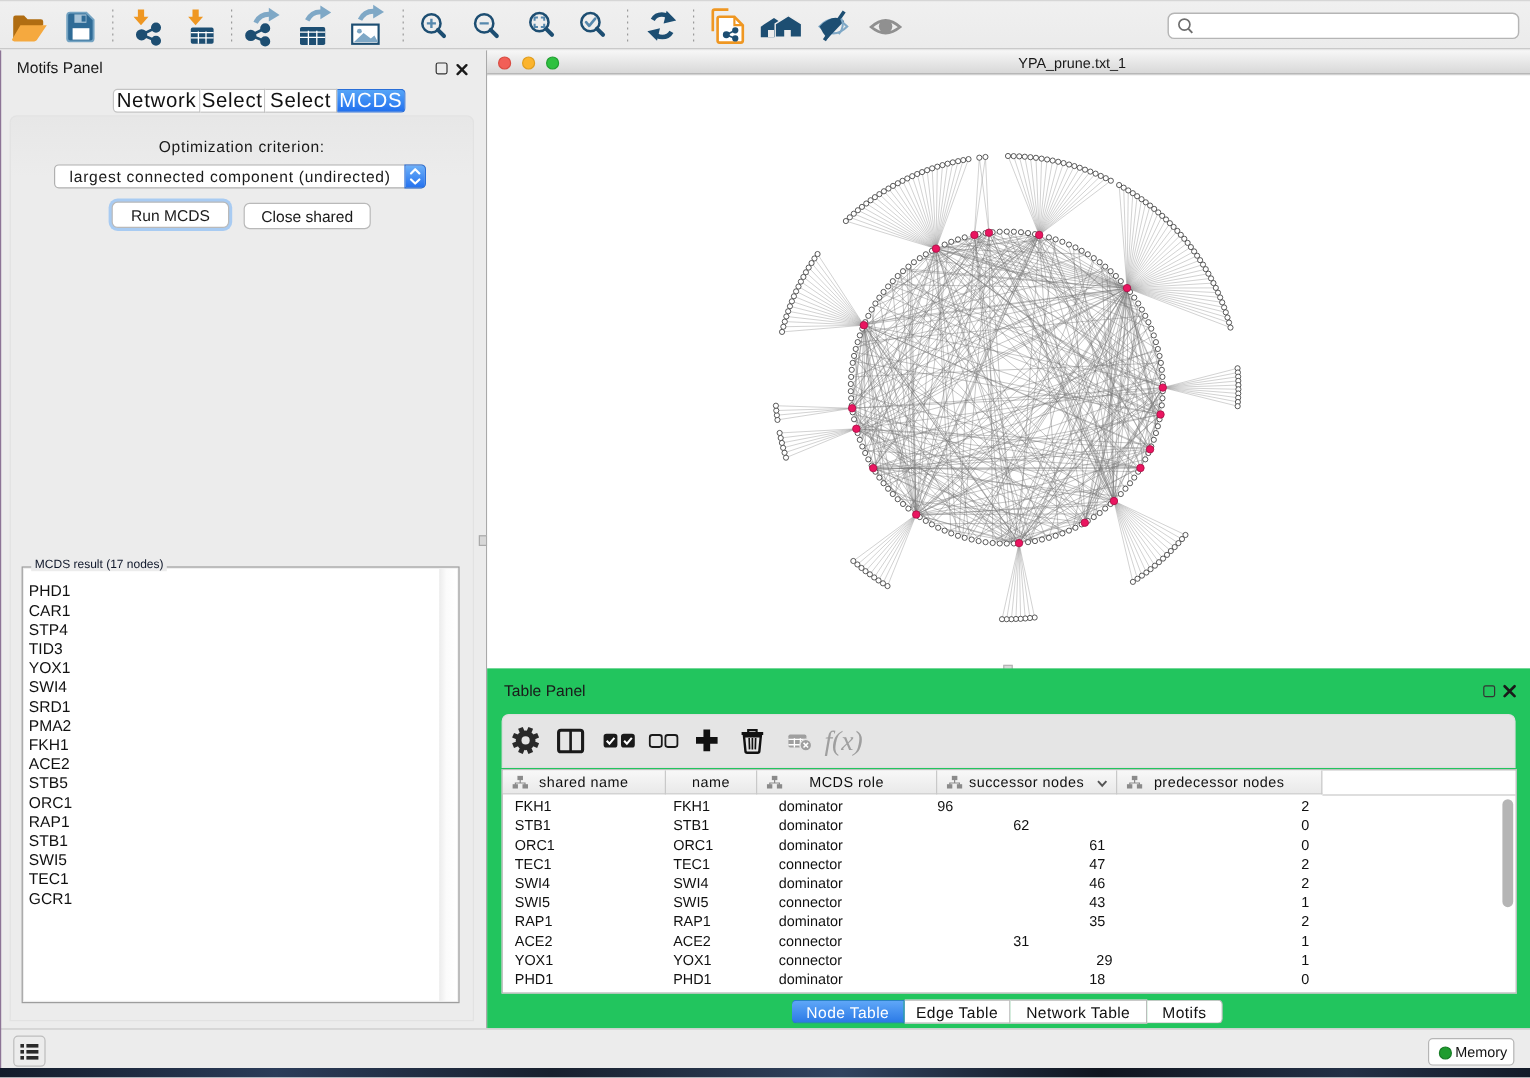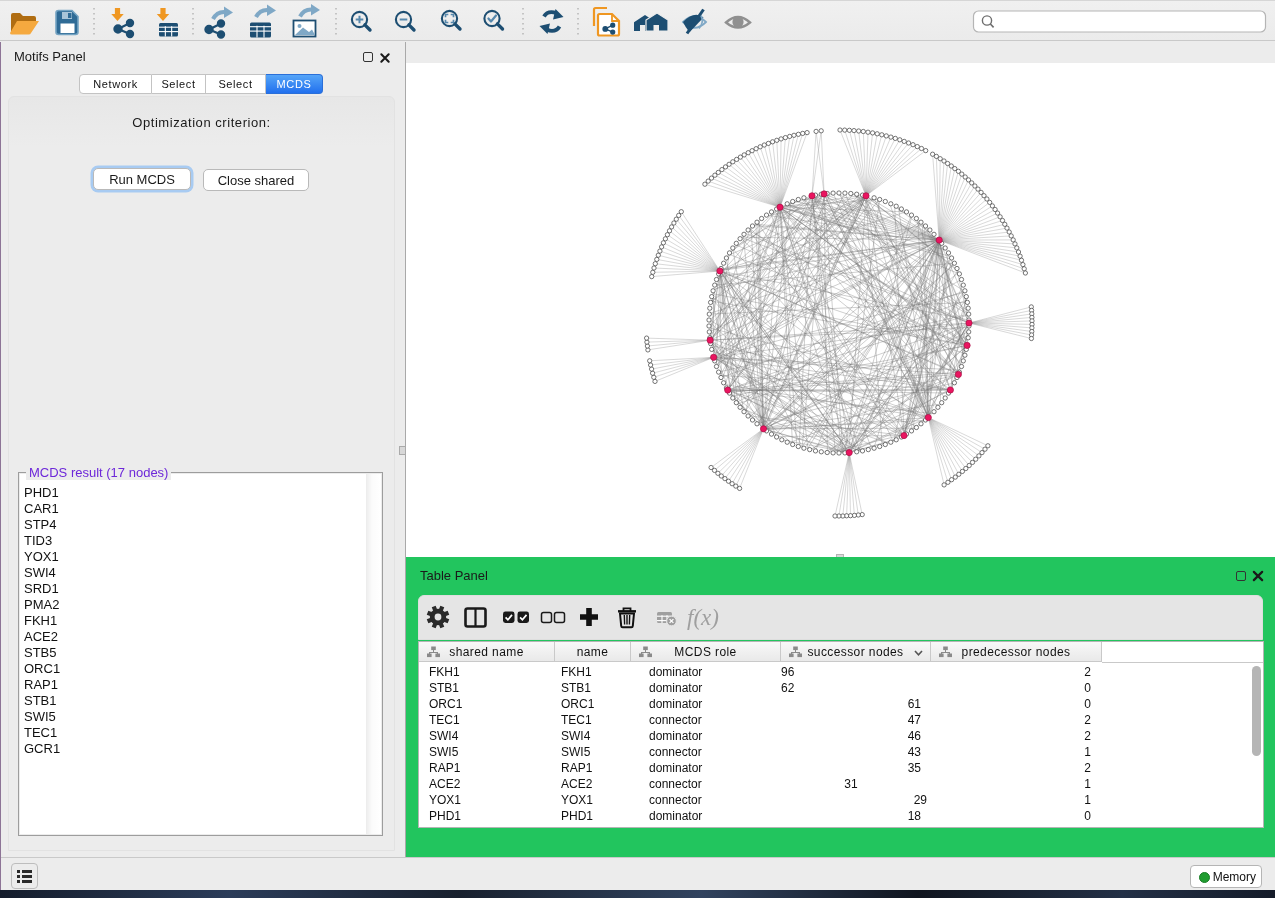--- a/index.html
+++ b/index.html
@@ -5,40 +5,40 @@
  font-family:"Liberation Sans",sans-serif;-webkit-font-smoothing:antialiased}
 .abs{position:absolute}
 #page{position:relative;width:1275px;height:898px}
 
 #toolbar{position:absolute;left:0;top:0;width:1275px;height:41px;
  background:linear-gradient(#f0f0f0,#ebebeb);border-bottom:1px solid #c9c9c9;border-top:1px solid #d6d6d6}
 
 #cp{position:absolute;left:0;top:42px;width:405px;height:815px;background:#ececec}
 #cp-title{position:absolute;left:14px;top:7px;font-size:13px;color:#1a1a1a}
 .winbtn{position:absolute;top:10px;width:10px;height:10px;border:1.5px solid #333;border-radius:2px}
-#cp-tabs{position:absolute;left:79px;top:32px;height:36px;display:flex;
- font-size:11px;letter-spacing:0.6px;color:#111}
+#cp-tabs{position:absolute;left:94px;top:32px;height:36px;display:flex;
+ font-size:17px;letter-spacing:0.6px;color:#111}
 .tab{background:#fff;border:1px solid #c3c3c3;border-left:none;display:flex;align-items:center;justify-content:center;height:20px}
 .tab.first{border-left:1px solid #c3c3c3;border-radius:4px 0 0 4px}
 .tab.sel{background:linear-gradient(#55a5f8,#2170ee);color:#fff;border-color:#2a6fd8;border-radius:0 4px 4px 0}
 #cp-body{position:absolute;left:8px;top:54px;width:387px;height:755px;
  background:linear-gradient(#e7e7e7,#ececec 50px);border:1px solid #e2e2e2;border-radius:6px 6px 0 0}
 #opt-label{position:absolute;left:8px;top:73px;width:387px;text-align:center;font-size:13px;letter-spacing:0.55px;color:#1a1a1a}
 #dd{position:absolute;left:45px;top:95px;width:310px;height:20px;background:#fff;border:1px solid #b0b0b0;border-radius:4px}
 #dd-text{position:absolute;left:12px;top:2px;font-size:13px;letter-spacing:0.6px;color:#1a1a1a}
 #dd-cap{position:absolute;right:-1px;top:-1px;width:18px;height:20px;border-radius:0 4px 4px 0;
  background:linear-gradient(#6cb0f9,#2673ef);border:1px solid #2a6fd8}
 .btn{position:absolute;height:22px;background:#fff;border:1px solid #b9b9b9;border-radius:5px;
  font-size:13px;color:#1a1a1a;display:flex;align-items:center;justify-content:center}
 #btn-run{left:93px;top:126px;width:98px;box-shadow:0 0 0 2.5px #a8cbf2}
 #btn-close{left:203px;top:127px;width:106px}
 #fieldset{position:absolute;left:18px;top:430px;width:365px;height:364px;border:1px solid #9d9d9d}
 #fs-white{position:absolute;left:1px;top:1px;width:361px;height:360px;background:#fff}
 #fs-scroll{position:absolute;right:1px;top:1px;width:15px;height:360px;background:linear-gradient(90deg,#ececec,#fbfbfb 40%,#fff)}
-#fs-legend{position:absolute;left:7px;top:-8px;background:#ececec;padding:0 3px;font-size:13px;color:#6d28d9}
+#fs-legend{position:absolute;left:7px;top:-8px;background:#ececec;padding:0 3px;font-size:10px;color:#0f172a}
 #fs-list{position:absolute;left:5px;top:12px;font-size:13px;color:#111;line-height:16px}
 
 #vsplit{position:absolute;left:405px;top:42px;width:1px;height:815px;background:#a9a9a9}
 #net{position:absolute;left:406px;top:42px;width:869px;height:515px}
 #net-title{position:absolute;left:0;top:0;width:869px;height:20px;
  background:linear-gradient(#f7f7f7,#d8d8d8);border-bottom:1px solid #ababab;
  font-size:12px;color:#1a1a1a}
 #net-title span{position:absolute;top:4px;width:160px;text-align:center;left:407.5px}
 .light{position:absolute;top:5px;width:11px;height:11px;border-radius:50%}
 #net-white{position:absolute;left:0;top:21px;width:869px;height:494px;background:#fff}
@@ -164,32 +164,45 @@
         <path d="M2.5 2.5 L10.5 10.5 M10.5 2.5 L2.5 10.5" stroke="#1a1a1a" stroke-width="2.2" stroke-linecap="round"></path>
       </svg>
     <div id="cp-tabs">
       <div class="tab first" style="width:73px">Network</div>
         <div class="tab" style="width:54px">Select</div>
         <div class="tab" style="width:60px">Select</div>
         <div class="tab sel" style="width:57px">MCDS</div>
     </div>
     <div id="cp-body"></div>
     <div id="opt-label">Optimization criterion:</div>
+    <div id="dd">
+        <span id="dd-text">largest connected component (undirected)</span>
+      <div id="dd-cap"><svg width="16" height="18" viewBox="0 0 16 18">
+            <path d="M4.5 6.5 L8 3 L11.5 6.5" fill="none" stroke="#fff" stroke-width="1.8" stroke-linecap="round" stroke-linejoin="round"></path>
+            <path d="M4.5 11.5 L8 15 L11.5 11.5" fill="none" stroke="#fff" stroke-width="1.8" stroke-linecap="round" stroke-linejoin="round"></path>
+          </svg></div>
+    </div>
     <div class="btn" id="btn-run">Run MCDS</div>
     <div class="btn" id="btn-close">Close shared</div>
     <div id="fieldset">
       <div id="fs-white"></div>
       <div id="fs-scroll"></div>
       <div id="fs-legend">MCDS result (17 nodes)</div>
       <div id="fs-list">PHD1<br>CAR1<br>STP4<br>TID3<br>YOX1<br>SWI4<br>SRD1<br>PMA2<br>FKH1<br>ACE2<br>STB5<br>ORC1<br>RAP1<br>STB1<br>SWI5<br>TEC1<br>GCR1</div>
     </div>
   </div>
   <div id="vsplit"></div>
   <div class="abs" style="left:399px;top:446px;width:7px;height:9px;background:#d8d8d8;border:1px solid #aaa"></div>
   <div id="net">
+    <div id="net-title">
+      <div class="light" style="left:8.5px;background:#f25f57;border:1px solid #d94c42"></div>
+      <div class="light" style="left:28.5px;background:#fbb42d;border:1px solid #e09e1e"></div>
+      <div class="light" style="left:48.5px;background:#2fc140;border:1px solid #22a032"></div>
+      <span>YPA_prune.txt_1</span>
+    </div>
     <div id="net-white">
         <svg width="869" height="494" viewBox="406 63 869 494" style="position:absolute;left:0;top:0">
           <g stroke="#9a9a9a" stroke-width="0.5" stroke-opacity="0.75">
 <line x1="719.9" y1="271" x2="651.7" y2="276.6"></line>
 <line x1="719.9" y1="271" x2="652.8" y2="272.3"></line>
 <line x1="719.9" y1="271" x2="654" y2="268"></line>
 <line x1="719.9" y1="271" x2="655.3" y2="263.7"></line>
 <line x1="719.9" y1="271" x2="656.8" y2="259.4"></line>
 <line x1="719.9" y1="271" x2="658.3" y2="255.2"></line>
 <line x1="719.9" y1="271" x2="659.9" y2="251.1"></line>
@@ -1075,21 +1088,21 @@
         <div class="abs" style="left:683px;top:20px;width:161px;height:1px;background:#c9c9c9"></div>
       <div class="rows">
           <div class="cell" style="left:10px;top:0px">FKH1</div>
           <div class="cell" style="left:142px;top:0px">FKH1</div>
           <div class="cell" style="left:230px;top:0px">dominator</div>
           <div class="cell" style="left:362px;top:0px;width:140px;text-align:left">96</div>
           <div class="cell" style="left:532px;top:0px;width:140px;text-align:right">2</div>
           <div class="cell" style="left:10px;top:16px">STB1</div>
           <div class="cell" style="left:142px;top:16px">STB1</div>
           <div class="cell" style="left:230px;top:16px">dominator</div>
-          <div class="cell" style="left:362px;top:16px;width:140px;text-align:left">62</div>
+          <div class="cell" style="left:362px;top:16px;width:140px;text-align:center">62</div>
           <div class="cell" style="left:532px;top:16px;width:140px;text-align:right">0</div>
           <div class="cell" style="left:10px;top:32px">ORC1</div>
           <div class="cell" style="left:142px;top:32px">ORC1</div>
           <div class="cell" style="left:230px;top:32px">dominator</div>
           <div class="cell" style="left:362px;top:32px;width:140px;text-align:right">61</div>
           <div class="cell" style="left:532px;top:32px;width:140px;text-align:right">0</div>
           <div class="cell" style="left:10px;top:48px">TEC1</div>
           <div class="cell" style="left:142px;top:48px">TEC1</div>
           <div class="cell" style="left:230px;top:48px">connector</div>
           <div class="cell" style="left:362px;top:48px;width:140px;text-align:right">47</div>
@@ -1120,20 +1133,26 @@
           <div class="cell" style="left:368px;top:128px;width:140px;text-align:right">29</div>
           <div class="cell" style="left:532px;top:128px;width:140px;text-align:right">1</div>
           <div class="cell" style="left:10px;top:144px">PHD1</div>
           <div class="cell" style="left:142px;top:144px">PHD1</div>
           <div class="cell" style="left:230px;top:144px">dominator</div>
           <div class="cell" style="left:362px;top:144px;width:140px;text-align:right">18</div>
           <div class="cell" style="left:532px;top:144px;width:140px;text-align:right">0</div>
         </div>
       <div id="tp-scroll"></div>
     </div>
+    <div id="tp-tabs">
+      <div class="btab sel" style="width:94px">Node Table</div>
+      <div class="btab" style="width:88px">Edge Table</div>
+      <div class="btab" style="width:114px">Network Table</div>
+      <div class="btab last" style="width:63px">Motifs</div>
+    </div>
   </div>
   <div id="status">
     <div id="listbtn">
         <svg width="25" height="24" viewBox="0 0 25 24" style="position:absolute;left:0;top:0">
           <g fill="#2a2a2a">
             <rect x="5" y="6" width="3" height="3"></rect>
             <rect x="10" y="6" width="10" height="3"></rect>
             <rect x="5" y="11" width="3" height="3"></rect>
             <rect x="10" y="11" width="10" height="3"></rect>
             <rect x="5" y="16" width="3" height="3"></rect>

